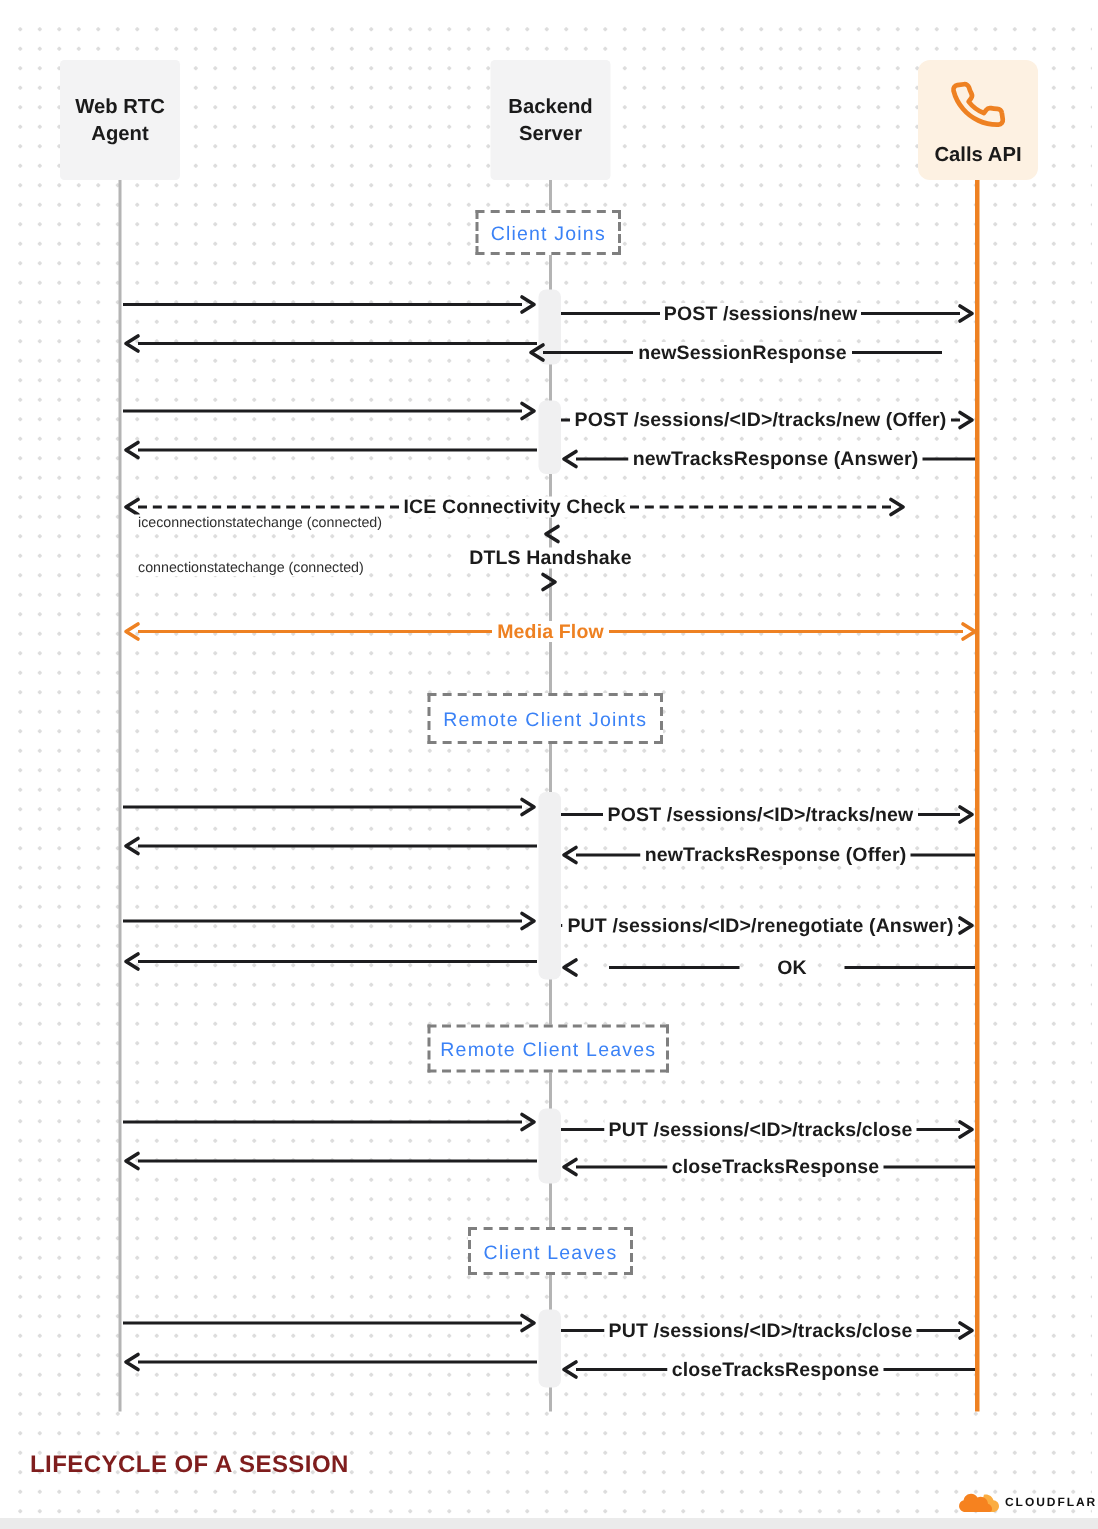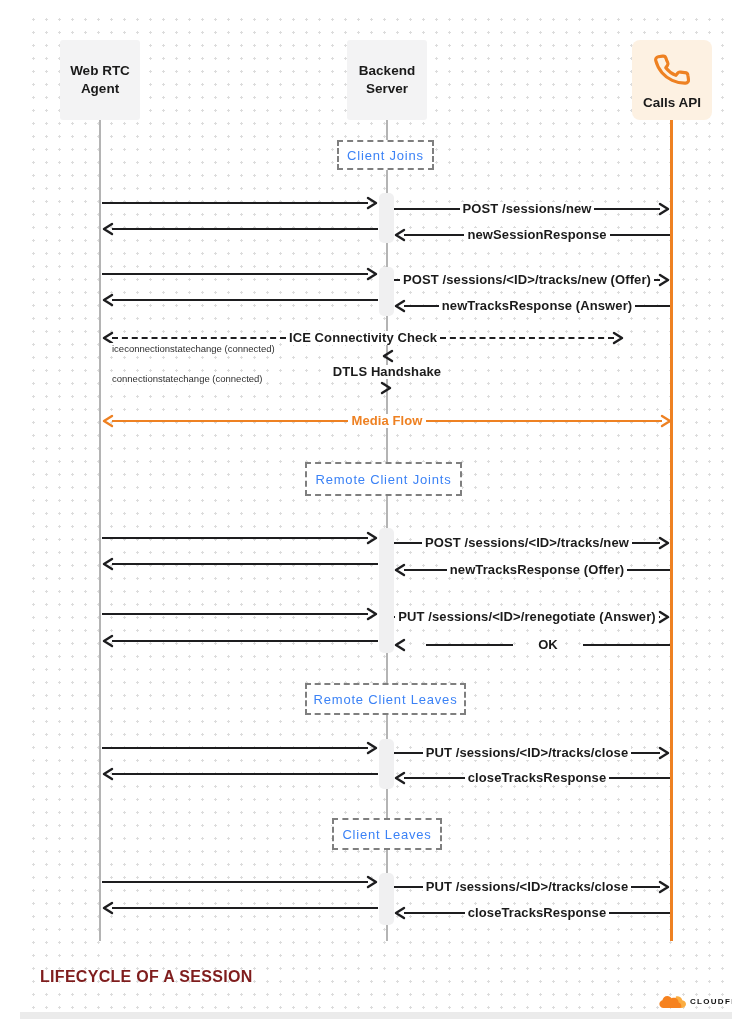--- a/index.html
+++ b/index.html
@@ -1,18 +1,18 @@
 <!DOCTYPE html>
 <html><head>
 <meta charset="utf-8">
 <style>
   html,body{margin:0;padding:0;background:#fff;}
   body{width:732px;height:1019px;position:relative;overflow:hidden;
        font-family:"Liberation Sans","DejaVu Sans",sans-serif;}
-  .stage{position:absolute;inset:0;background:#fff;margin-left:20px;}
+  .stage{position:absolute;inset:0;background:#fff;}
   .dots{position:absolute;left:4px;top:10px;right:4px;bottom:7px;
         background-image:radial-gradient(circle,#dcdcdc 1.1px,transparent 1.3px);
         background-size:13px 13px;background-position:3px 3px;pointer-events:none;}
   .bottom-strip{position:absolute;left:0;right:0;bottom:0;height:7px;background:#ebebeb;}
 
   
   .actor{position:absolute;top:40px;width:80px;height:80px;display:flex;
          flex-direction:column;align-items:center;justify-content:center;
          text-align:center;font-weight:700;font-size:13.5px;line-height:1.35;
          color:#1a1a1a;border-radius:3px;}
@@ -117,21 +117,21 @@
         </svg>
       </div>
       <div class="mrow" style="left: 374px; width: 276px; top: 202px;">
         <div class="ln"></div>
         <span class="mlabel">POST /sessions/new</span>
         <div class="ln"></div>
         <svg width="13" height="14" viewBox="0 0 13 14" class="chev right">
           <path d="M3 2 L11 7 L3 12" fill="none" stroke="#1d1d1f" stroke-width="2.4" stroke-linecap="round" stroke-linejoin="round"></path>
         </svg>
       </div>
-      <div class="mrow" style="left: 374px; width: 276px; top: 228px; text-align: center;">
+      <div class="mrow" style="left: 352px; width: 276px; top: 228px; text-align: center;">
         <svg width="13" height="14" viewBox="0 0 13 14" class="chev left">
           <path d="M10 2 L2 7 L10 12" fill="none" stroke="#1d1d1f" stroke-width="2.4" stroke-linecap="round" stroke-linejoin="round"></path>
         </svg>
         <div class="ln"></div>
         <span class="mlabel">newSessionResponse</span>
         <div class="ln"></div>
       </div>
       <div class="mrow" style="left: 82px; width: 276px; top: 222px;">
         <svg width="13" height="14" viewBox="0 0 13 14" class="chev left">
           <path d="M10 2 L2 7 L10 12" fill="none" stroke="#1d1d1f" stroke-width="2.4" stroke-linecap="round" stroke-linejoin="round"></path>

